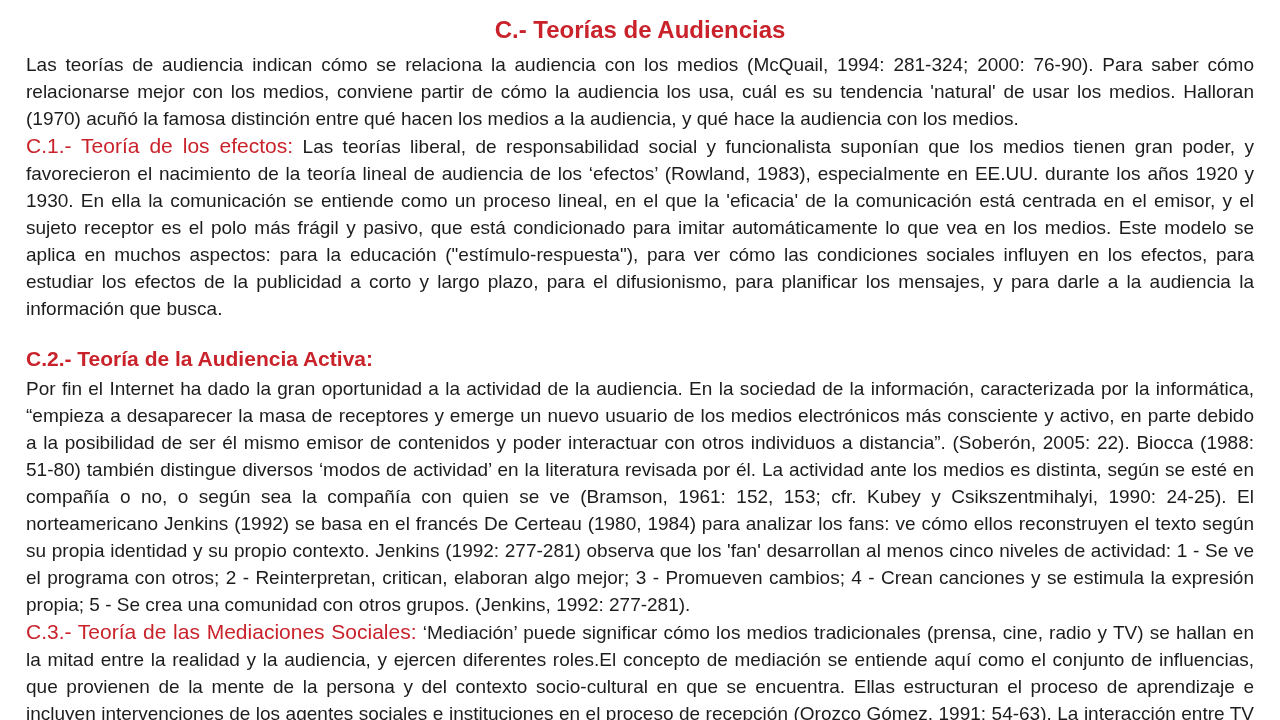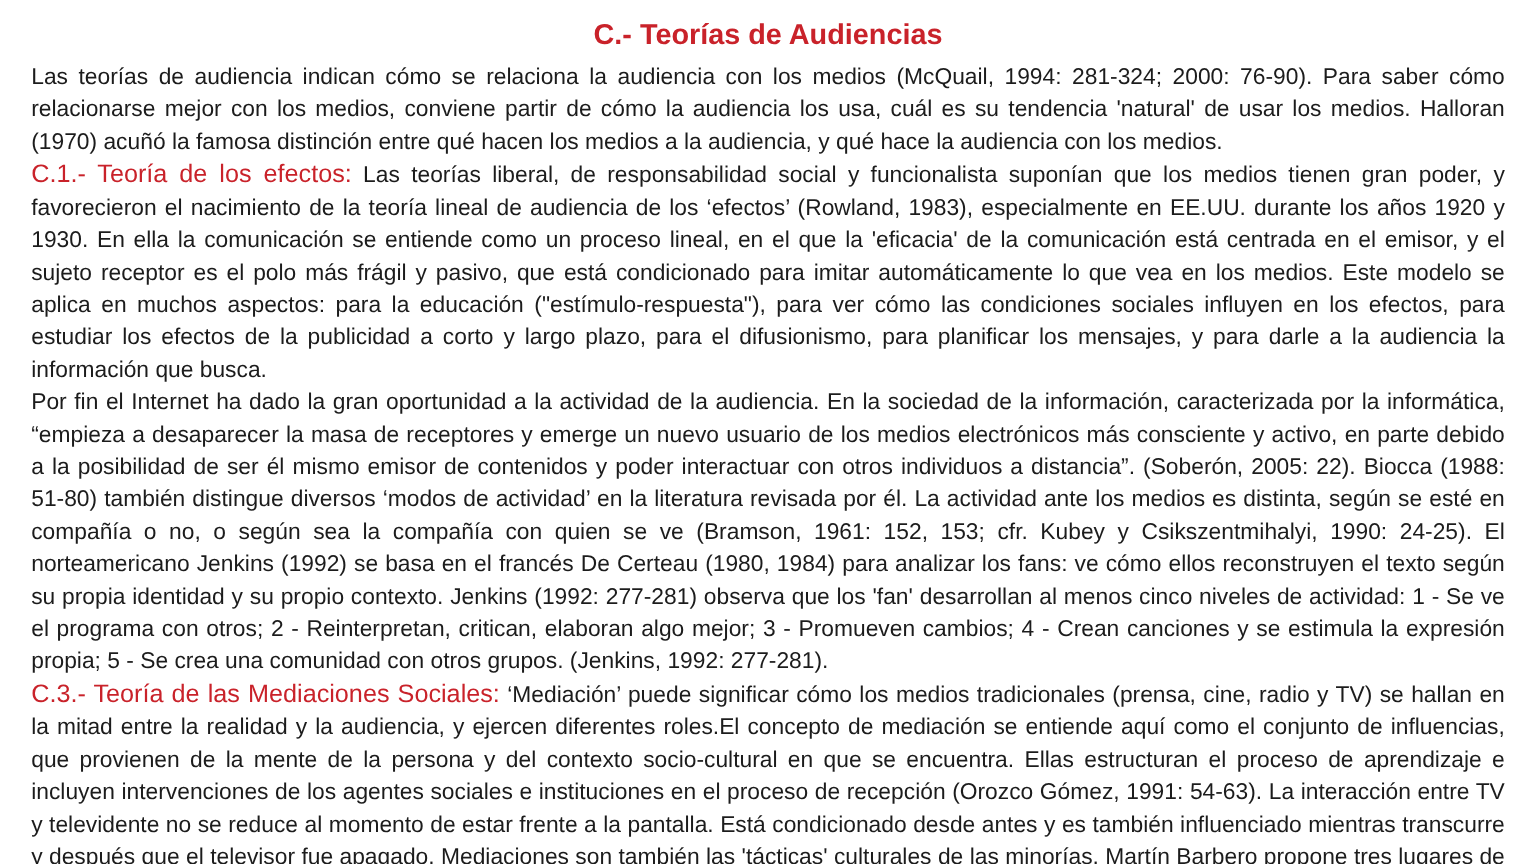--- a/index.html
+++ b/index.html
@@ -53,18 +53,19 @@
 <body>
 
 <div class="slide">
 
   <h1 class="slide-title">C.- Teorías de Audiencias</h1>
 
   <p class="para">Las teorías de audiencia indican cómo se relaciona la audiencia con los medios (McQuail, 1994: 281-324; 2000: 76-90). Para saber cómo relacionarse mejor con los medios, conviene partir de cómo la audiencia los usa, cuál es su tendencia 'natural' de usar los medios. Halloran (1970) acuñó la famosa distinción entre qué hacen los medios a la audiencia, y qué hace la audiencia con los medios.</p>
 
   <p class="para sect-c1"><span class="inline-heading">C.1.- Teoría de los efectos:</span> <span>Las teorías liberal, de responsabilidad social y funcionalista suponían que los medios tienen gran poder, y favorecieron el nacimiento de la teoría lineal de audiencia de los ‘efectos’ (Rowland, 1983), especialmente en EE.UU. durante los años 1920 y 1930. En ella la comunicación se entiende como un proceso lineal, en el que la 'eficacia' de la comunicación está centrada en el emisor, y el sujeto receptor es el polo más frágil y pasivo, que está condicionado para imitar automáticamente lo que vea en los medios. Este modelo se aplica en muchos aspectos: para la educación ("estímulo-respuesta"), para ver cómo las condiciones sociales influyen en los efectos, para estudiar los efectos de la publicidad a corto y largo plazo, para el difusionismo, para planificar los mensajes, y para darle a la audiencia la información que busca.</span></p>
 
+  <h2 class="standalone-heading">C.2.- Teoría de la Audiencia Activa:</h2>
 
   <p class="para">Por fin el Internet ha dado la gran oportunidad a la actividad de la audiencia.  En la sociedad de la información, caracterizada por la informática, “empieza a desaparecer la masa de receptores y emerge un nuevo usuario de los medios electrónicos más consciente y activo, en parte debido a la posibilidad de ser él mismo emisor de contenidos y poder interactuar con otros individuos a distancia”. (Soberón, 2005: 22). Biocca (1988: 51-80) también distingue diversos ‘modos de actividad’ en la literatura revisada por él. La actividad ante los medios es distinta, según se  esté en compañía o no, o según sea la  compañía con quien se ve (Bramson, 1961: 152, 153; cfr. Kubey y Csikszentmihalyi, 1990: 24-25).  El norteamericano Jenkins (1992) se basa en el francés De Certeau (1980, 1984) para analizar los fans: ve cómo ellos reconstruyen el texto según su propia identidad y su propio contexto. Jenkins (1992: 277-281) observa que los 'fan' desarrollan al menos cinco niveles de actividad: 1 - Se ve el programa con otros; 2 - Reinterpretan, critican, elaboran algo mejor; 3 - Promueven cambios; 4 - Crean canciones y se estimula la expresión propia; 5 - Se crea una comunidad con otros grupos. (Jenkins, 1992: 277-281).</p>
 
   <p class="para sect-c3"><span class="inline-heading">C.3.- Teoría de las Mediaciones Sociales:</span> <span>‘Mediación’ puede significar cómo los medios tradicionales (prensa, cine, radio y TV) se hallan en la mitad entre la realidad y la audiencia, y ejercen diferentes roles.El concepto de mediación se entiende aquí como el conjunto de influencias, que provienen de la mente de la persona y del contexto socio-cultural en que se encuentra. Ellas estructuran el proceso de aprendizaje e incluyen intervenciones de los agentes sociales e instituciones en el proceso de recepción (Orozco Gómez, 1991: 54-63).  La interacción entre TV y televidente no se reduce al momento de estar frente a la pantalla. Está condicionado desde antes y es también influenciado mientras transcurre y después que el televisor fue apagado. Mediaciones son también las 'tácticas' culturales de las minorías. Martín Barbero propone tres lugares de mediación: la cotidianidad familiar, la temporalidad social y la competencia cultural. Pero sólo la comunidad interpretativa, como definida anteriormente por una particular combinación de significados, es la que otorga la estructuración final de la mediación.</span></p>
 
 </div>
 
 </body></html>

